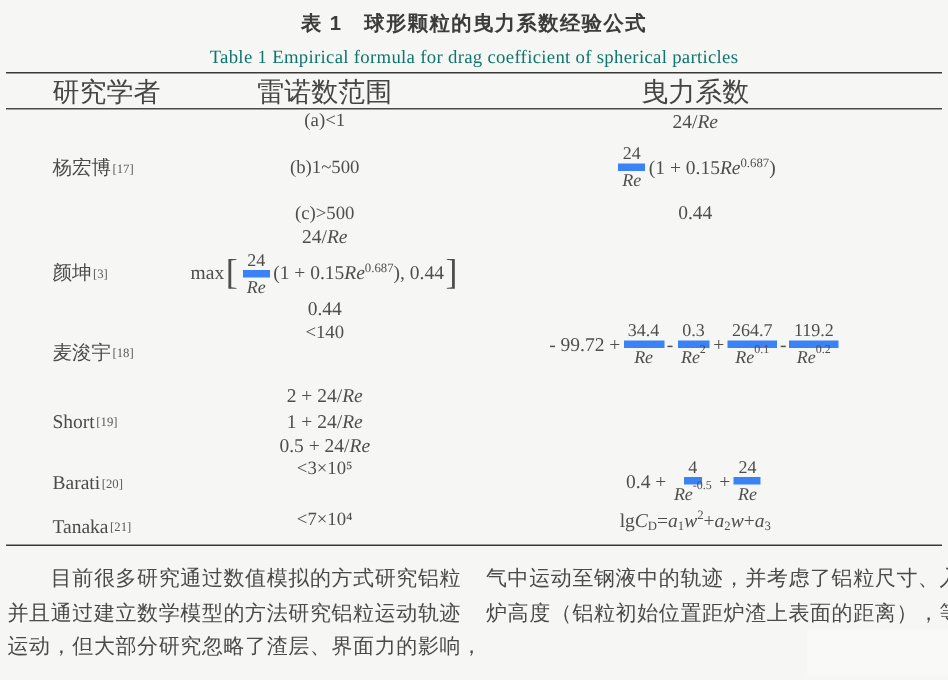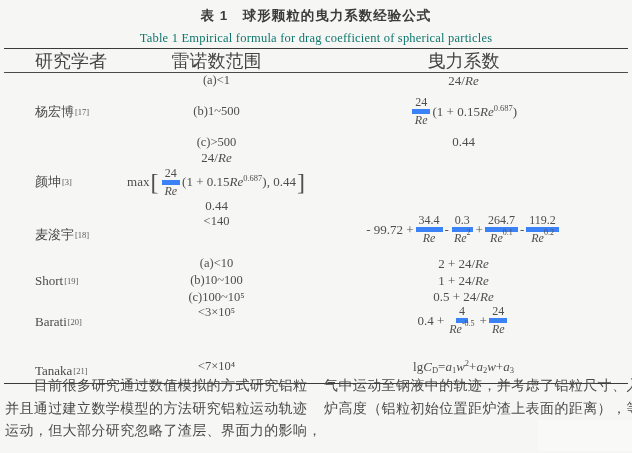--- a/index.html
+++ b/index.html
@@ -28,21 +28,21 @@
   }
   .thead .h1{padding-left:31px;}
   .thead .h2,.thead .h3{text-align:center;}
   .tbody{display:block;border-bottom:1.6px solid #3a3a38;}
   .row{display:grid;grid-template-columns:130px 165px 1fr;}
   .row:nth-child(1){height:77px;}
   .row:nth-child(2){height:64px;}
   .row:nth-child(3){height:42px;}
   .row:nth-child(4){height:49px;}
   .row:nth-child(5){height:34px;}
-  .row:nth-child(6){height:24px;margin-top:20px;}
+  .row:nth-child(6){height:24px;}
   .cell{display:flex;flex-direction:column;justify-content:space-between;min-width:0;}
   .c-name{justify-content:center;flex-direction:row;align-items:center;justify-content:flex-start;padding-left:31px;
     font-size:13px;color:#4b4b49;}
   .c-name sup{font-size:8.5px;color:#5a5a58;margin-left:1px;}
   .c-range{align-items:center;font-size:12.5px;color:#4e4e4c;}
   .rline{text-align:center;line-height:15px;}
   .c-formula{align-items:center;font-size:13px;color:#4e4e4c;}
   .fline{display:flex;align-items:center;justify-content:center;line-height:16px;white-space:nowrap;}
   .it{font-style:italic;}
   .fline sup{font-size:8.5px;line-height:0;position:relative;top:-.45em;}
@@ -170,25 +170,20 @@
                 <span class="den"><span class="it">Re</span><sup>0.2</sup></span>
               </span>
             </div>
           </div>
         </div>
         <div class="row">
           <div class="cell c-name">
             <span class="nm">Short</span>
             <sup class="ref">[19]</sup>
           </div>
-          <div class="cell c-range">
-            <div class="rline">(a)&lt;10</div>
-            <div class="rline">(b)10~100</div>
-            <div class="rline">(c)100~10⁵</div>
-          </div>
           <div class="cell c-formula">
             <div class="fline">
               <span>2 + 24/</span>
               <span class="it">Re</span>
             </div>
             <div class="fline">
               <span>1 + 24/</span>
               <span class="it">Re</span>
             </div>
             <div class="fline">

